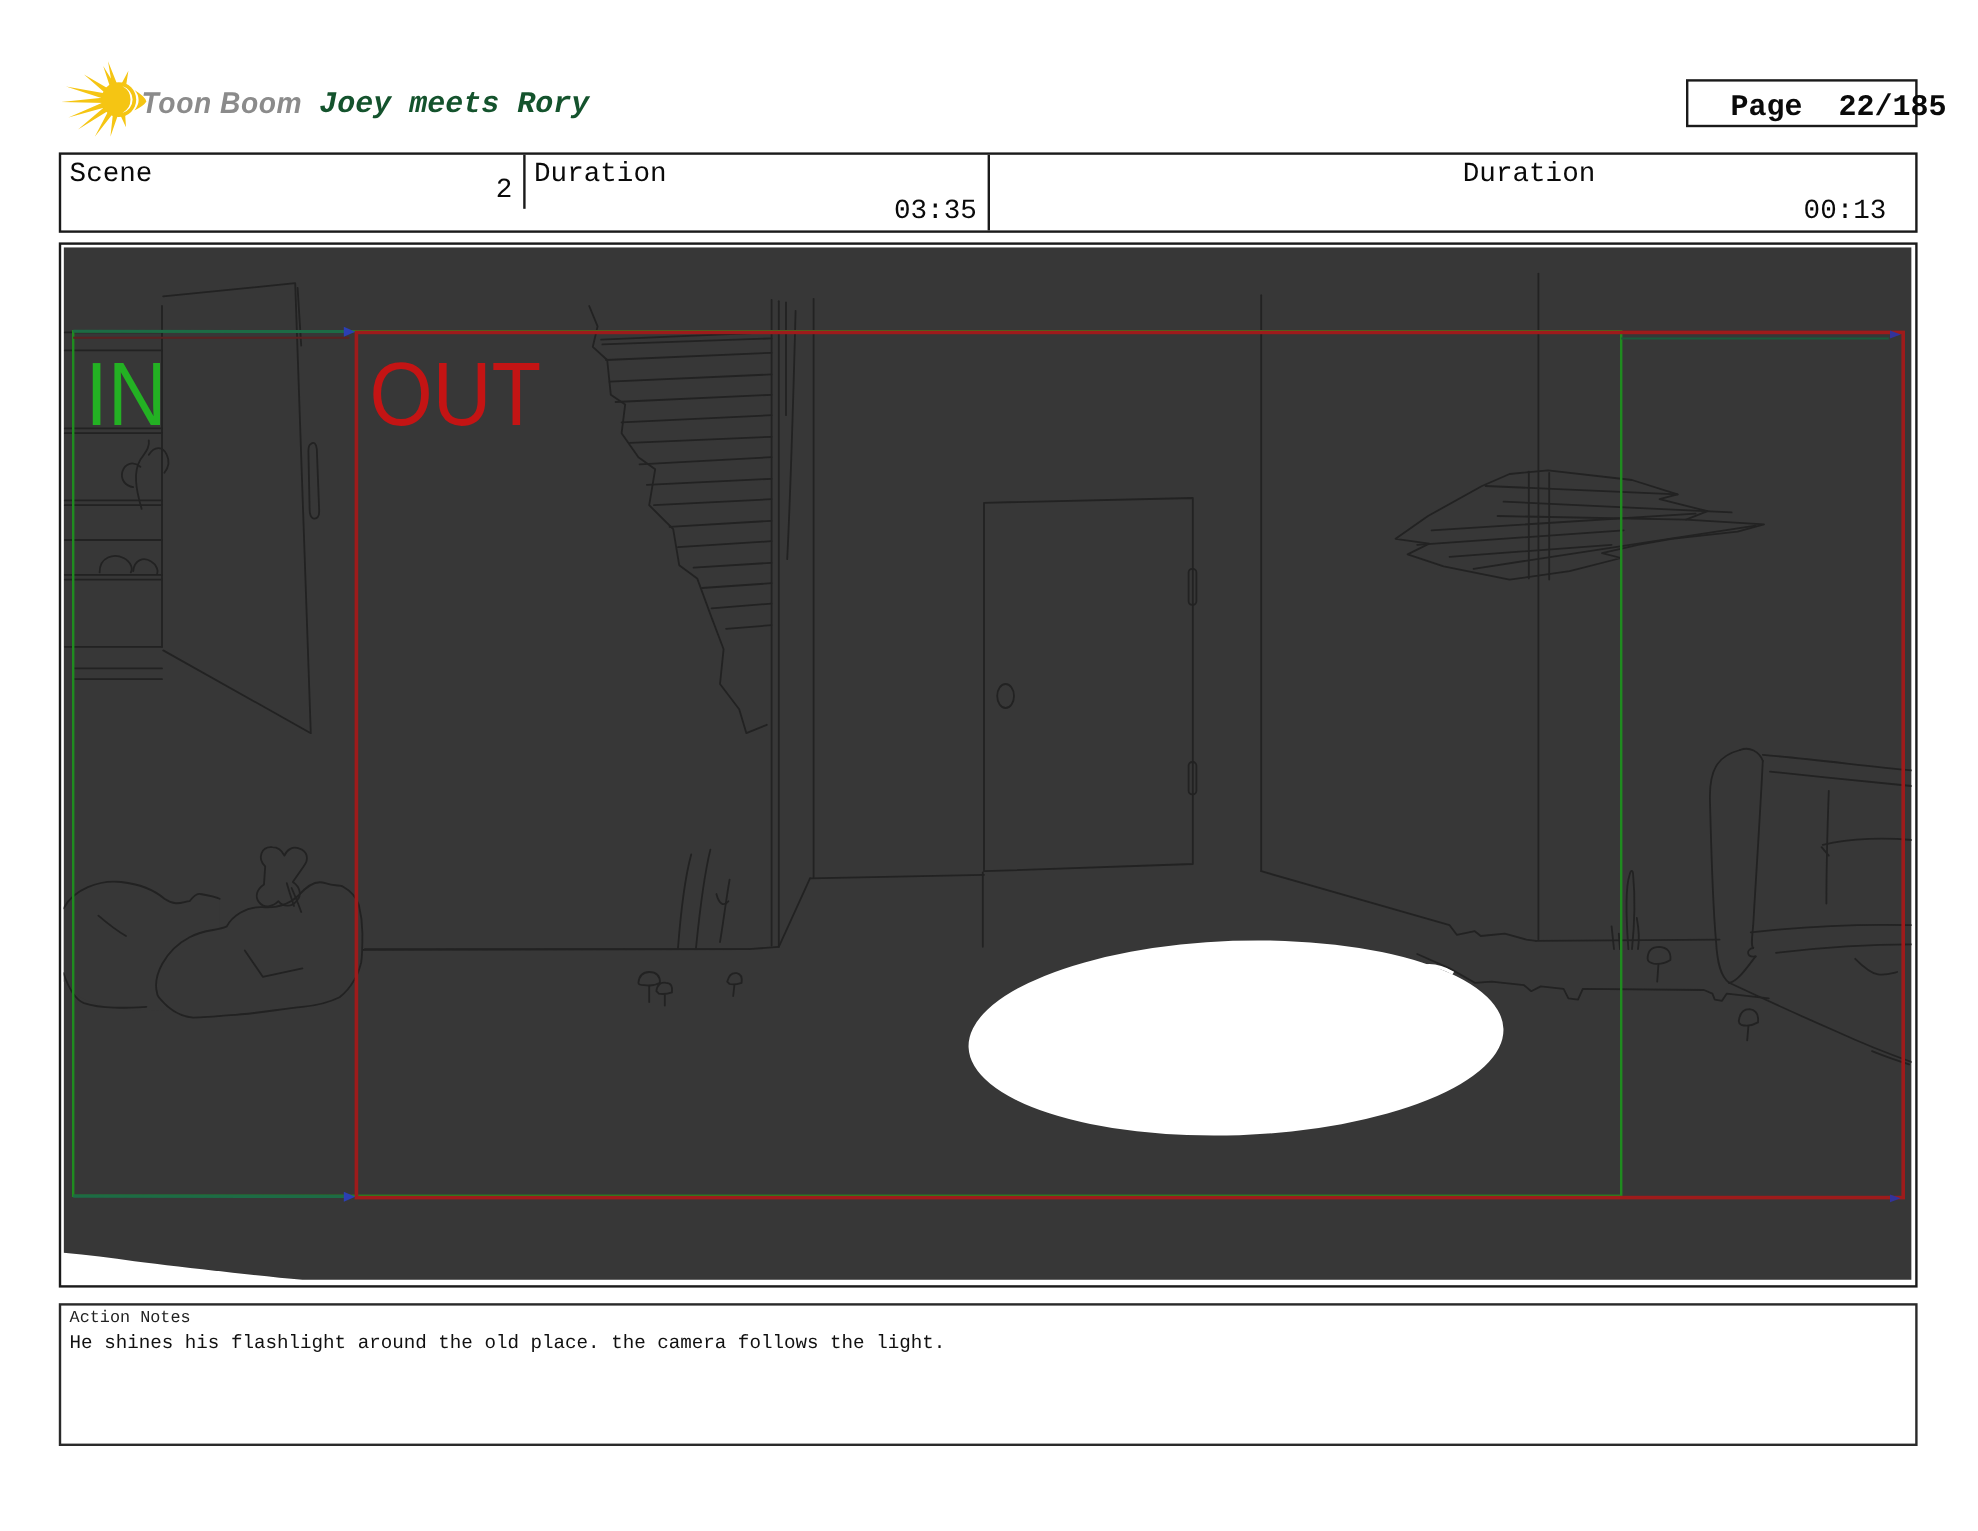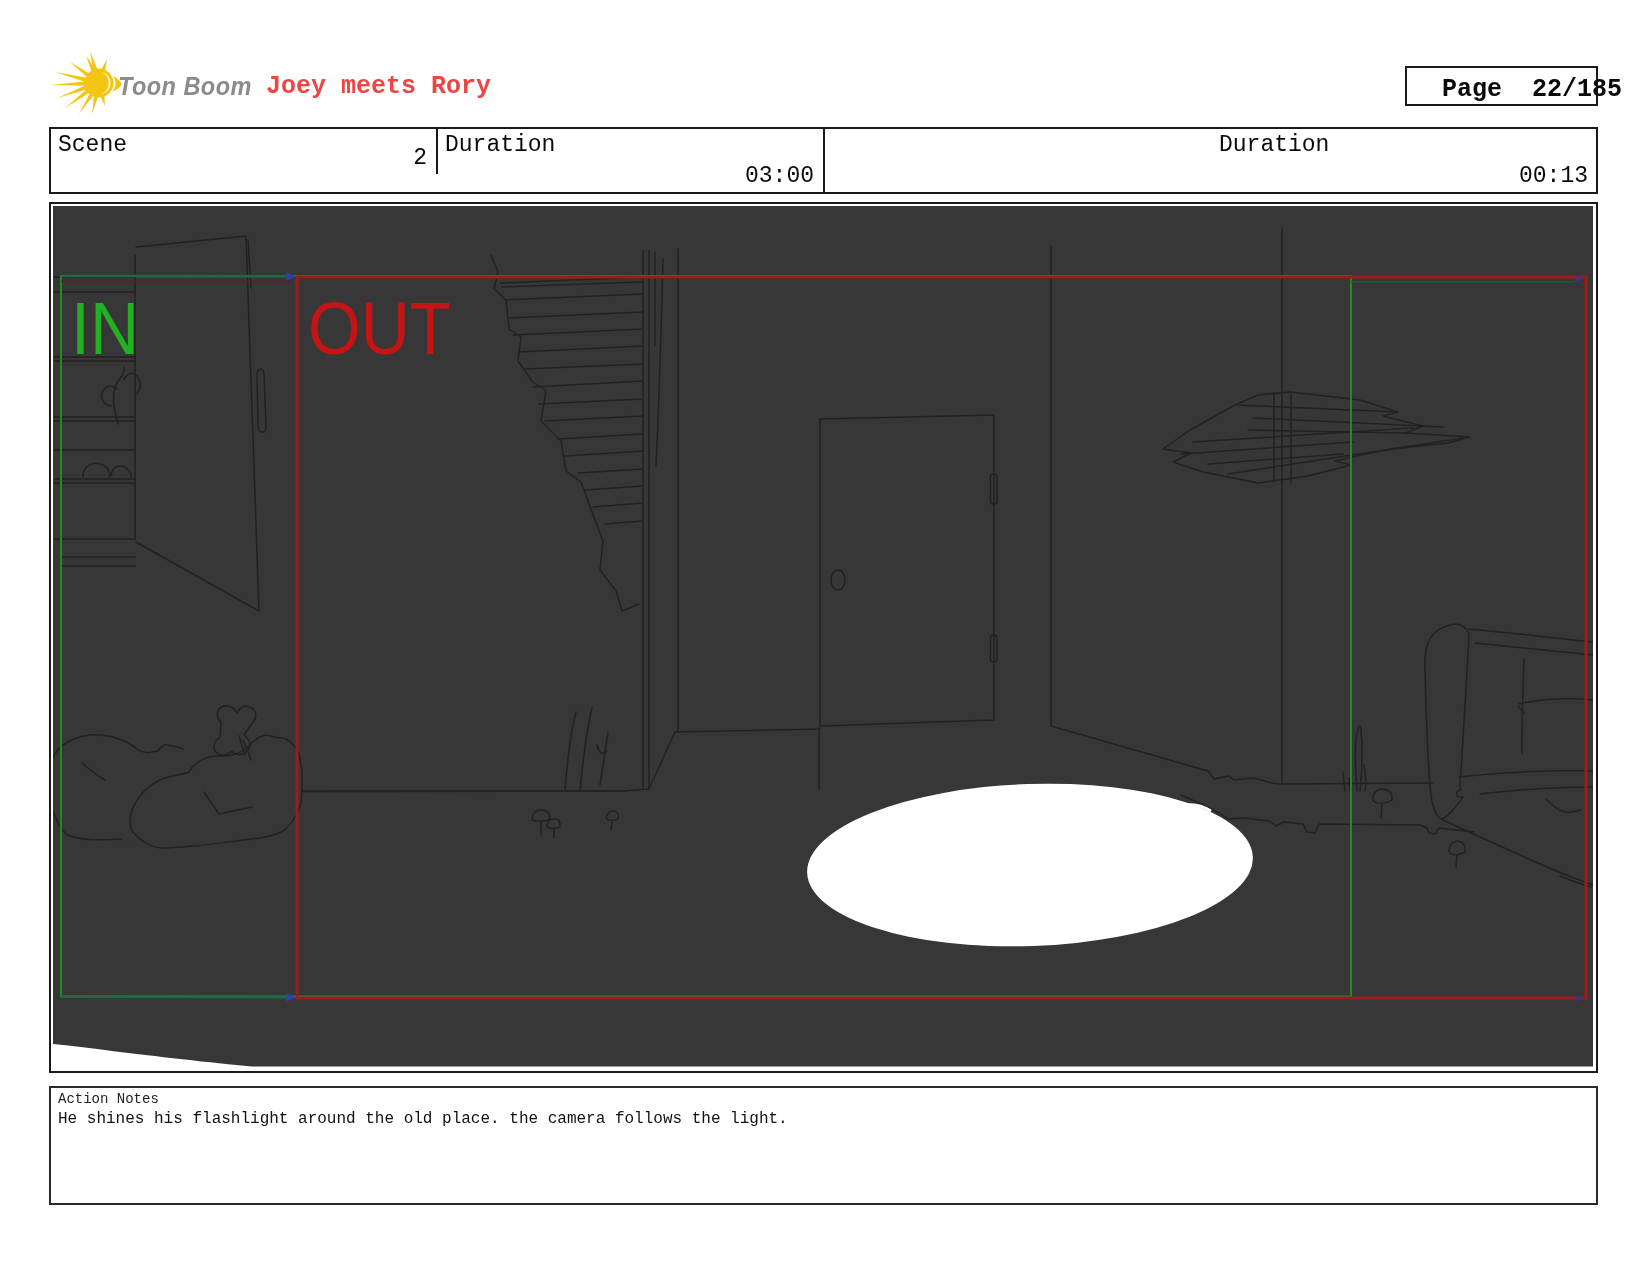--- a/index.html
+++ b/index.html
@@ -16,38 +16,38 @@
       <path d="M42.0 23.3 L36 5 L46.1 21.4 ZM38.1 27.9 L20 12 L40.8 24.2 ZM37.0 32.4 L5 22 L38.1 27.9 ZM37.3 35.8 L1 35 L37.1 31.2 ZM38.7 39.1 L7 48 L37.1 34.8 ZM40.9 41.8 L15 58 L38.2 38.1 ZM44.5 44.1 L29 64 L40.7 41.7 ZM48.6 45.0 L42 64 L44.2 44.0 ZM54.2 43.8 L55 56 L49.8 45.0 ZM50.6 21.1 L57 9 L54.9 22.5 ZM43.6 22.3 L40 1 L48.0 21.0 Z"></path>
       <circle cx="49" cy="33" r="14.5"></circle>
       <path d="M62 25 Q71 30.5 72 34.5 Q70 38 62 42 Q65.5 37.5 65.5 33.5 Q65.5 28.5 62 25 Z"></path>
     </g>
     <path d="M52 21.9 A11.5 11.5 0 0 1 52 44.1 A12.5 12.5 0 0 0 52 21.9 Z" fill="#fff"></path>
   </svg>
 
   <div class="abs" style="left:118px;top:72px;font-family:'Liberation Sans',sans-serif;
        font-style:italic;font-weight:bold;font-size:25px;color:#8b8b8b;letter-spacing:0.5px;transform:scaleX(0.94);transform-origin:0 0;">Toon Boom</div>
 
-  <div class="abs" style="left:266px;top:72px;font-weight:bold;font-size:25px;color:#ef4444;">Joey meets Rory</div>
+  <div class="abs" style="left:266px;top:72px;font-weight:bold;font-size:25px;color:#14532d;font-style:italic;">Joey meets Rory</div>
 
   <div class="abs" style="left:1405px;top:66px;width:193px;height:40px;border:2px solid #1a1a1a;box-sizing:border-box;">
     <div class="abs" style="left:7px;top:7px;font-weight:bold;font-size:25px;color:#0a0a0a;margin-left:28px;">Page&nbsp;&nbsp;22/185</div>
   </div>
 
   <div class="abs" style="left:49px;top:127px;width:1549px;height:67px;border:2px solid #1a1a1a;box-sizing:border-box;font-size:23px;color:#0a0a0a;">
     <div class="abs" style="left:0;top:0;width:385px;height:45px;border-right:2px solid #1a1a1a;">
       <div class="abs" style="left:7px;top:3px;">Scene</div>
       <div class="abs" style="right:9px;bottom:3px;">2</div>
     </div>
     <div class="abs" style="left:387px;top:0;width:385px;height:63px;border-right:2px solid #1a1a1a;">
       <div class="abs" style="left:7px;top:3px;">Duration</div>
-      <div class="abs" style="right:9px;bottom:3px;">03:00</div>
+      <div class="abs" style="right:9px;bottom:3px;">03:35</div>
     </div>
     <div class="abs" style="left:1161px;top:0;width:384px;height:63px;">
       <div class="abs" style="left:7px;top:3px;">Duration</div>
-      <div class="abs" style="right:8px;bottom:3px;margin-left:32px;">00:13</div>
+      <div class="abs" style="right:24px;bottom:3px;margin-left:32px;">00:13</div>
     </div>
   </div>
 
   <div class="abs" style="left:49px;top:202px;width:1549px;height:871px;border:2px solid #1a1a1a;box-sizing:border-box;background:#fff;"></div>
 
   <svg class="abs" style="left:53px;top:206px;" width="1540" height="861" viewBox="0 0 1540 861">
     <defs></defs>
 
     <path d="M0 0 H1540 V860.5 L199 860.5 C160 857 100 850 59 845 C40 842 20 840 0 838 Z" fill="#373737"></path>
     <g stroke="#222222" stroke-width="1.5" fill="none" stroke-linecap="round" stroke-linejoin="round">

